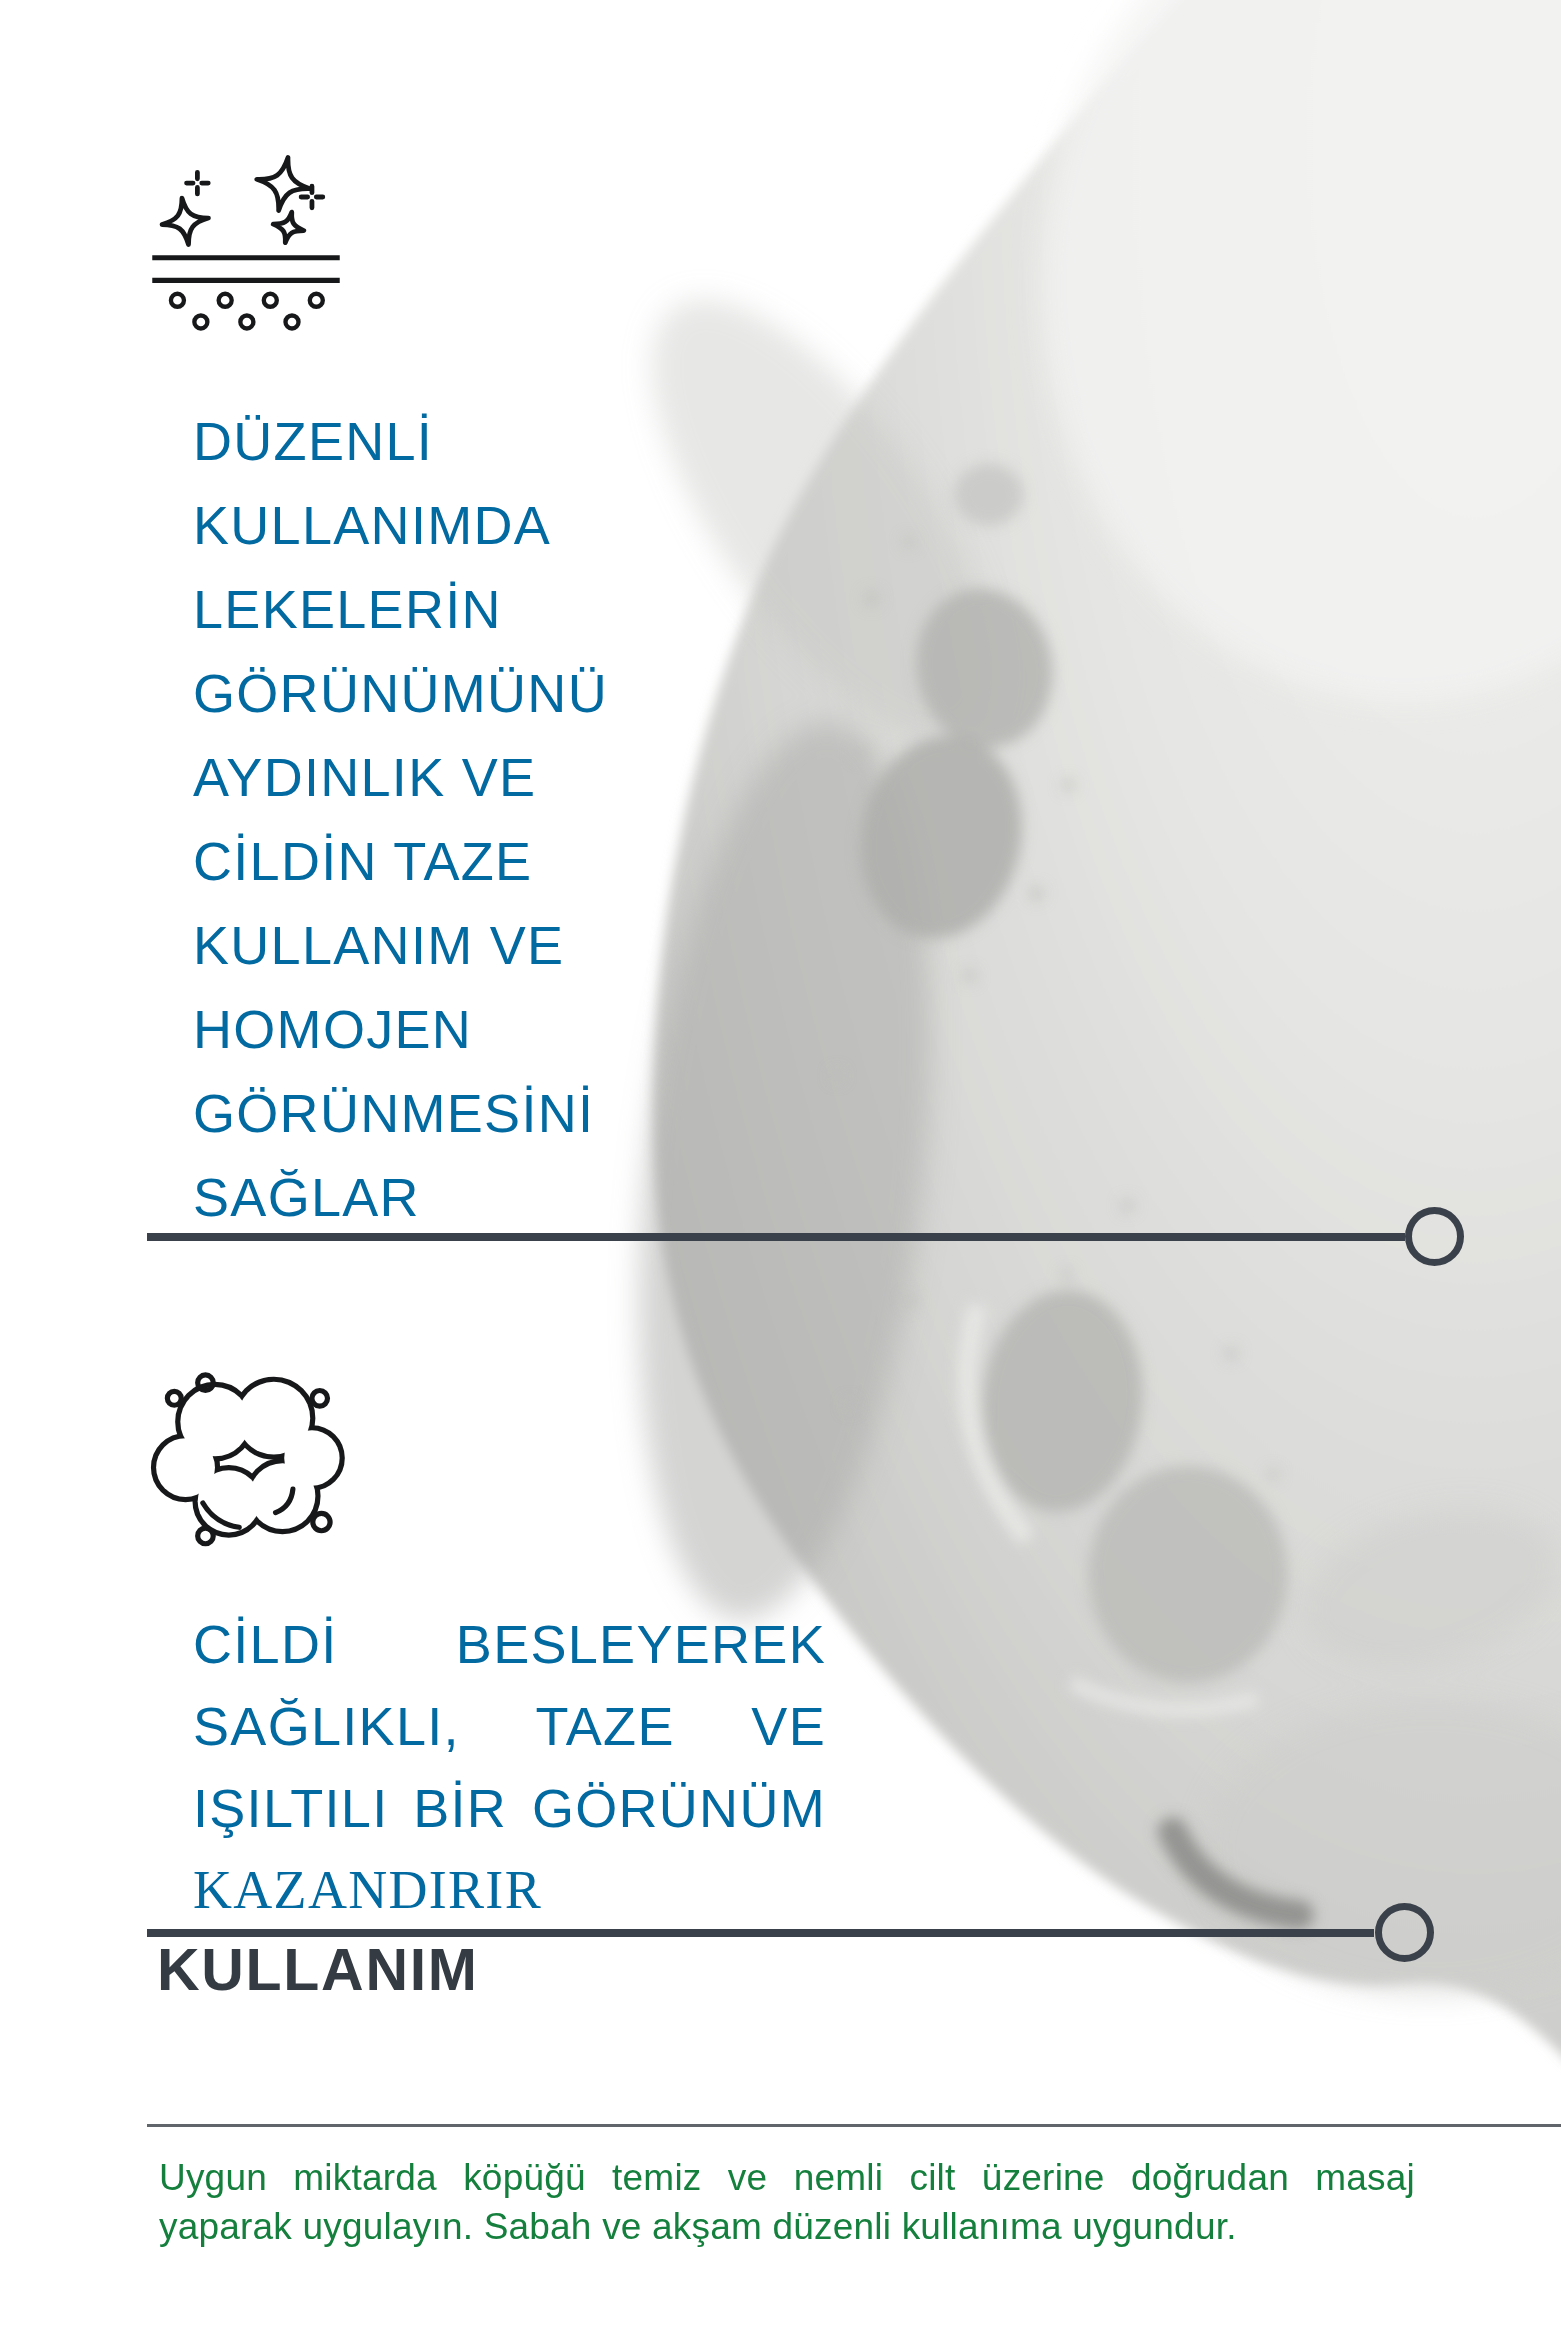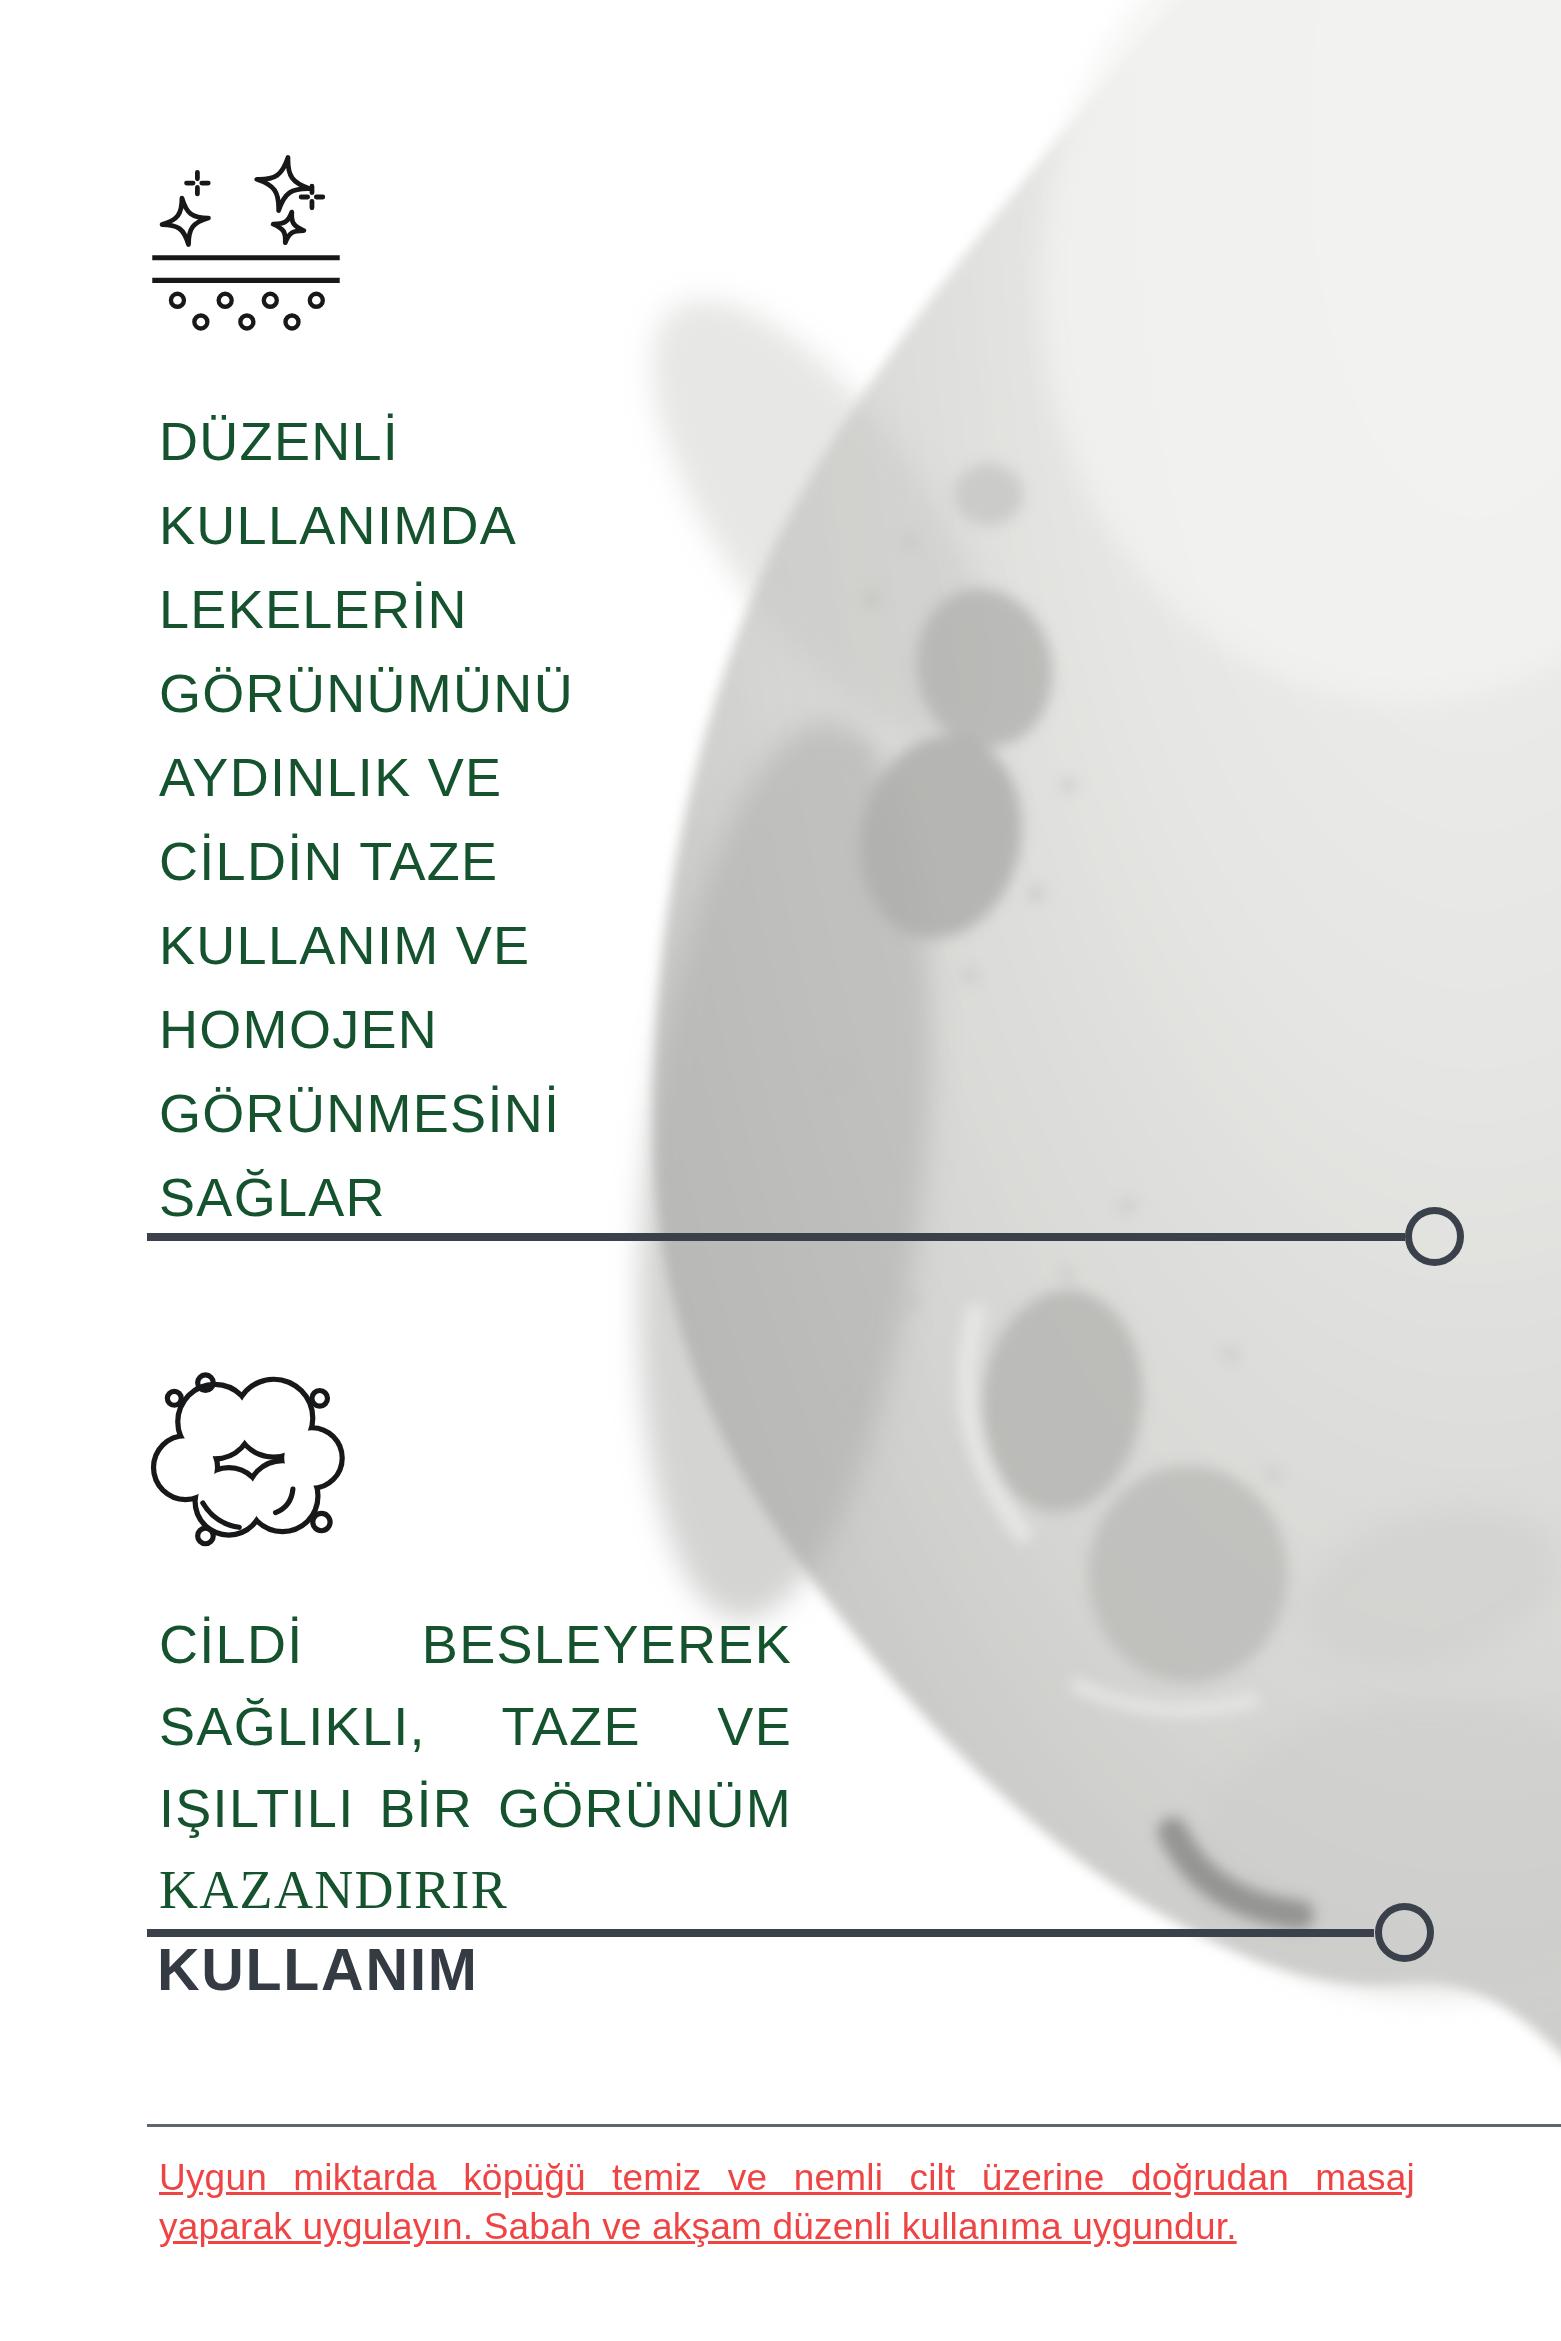--- a/index.html
+++ b/index.html
@@ -5,22 +5,22 @@
   html,body{margin:0;padding:0;background:#ffffff;}
   .canvas{
     position:relative;width:1561px;height:2342px;background:#ffffff;
     overflow:hidden;font-family:"Liberation Sans",sans-serif;
   }
   .foam-svg{position:absolute;left:0;top:0;z-index:0;}
   .icon-svg{position:absolute;z-index:2;}
   #icon-brighten{left:147px;top:151px;}
   #icon-foam{left:144px;top:1368px;}
   .benefit{
-    position:absolute;z-index:2;color:#14532d;font-size:54px;font-weight:300;
-    letter-spacing:1.3px;white-space:nowrap;
+    position:absolute;z-index:2;color:#0369a1;font-size:54px;font-weight:300;
+    letter-spacing:1.3px;white-space:nowrap;margin-left:34px;
   }
   #benefit1{left:159px;top:399px;line-height:84px;}
   #benefit2{left:159px;top:1603px;line-height:82px;width:633px;white-space:normal;}
   .bline{display:block;}
   .jline{display:block;text-align:justify;text-align-last:justify;}
   .jlast{display:block;font-family:Liberation Serif, serif;}
   .rule{position:absolute;z-index:2;height:7.8px;background:#3b414a;}
   #rule1{left:147px;top:1233px;width:1258px;}
   #rule2{left:147px;top:1929px;width:1227px;}
   .endpoint{
@@ -29,21 +29,21 @@
   }
   #endpoint1{left:1405px;top:1207px;}
   #endpoint2{left:1375px;top:1903px;}
   .usage-heading{
     position:absolute;z-index:2;left:157px;top:1936px;margin:0;
     font-size:59px;font-weight:bold;letter-spacing:1.7px;color:#353b43;
   }
   .usage-divider{position:absolute;z-index:2;left:147px;top:2124px;width:1414px;height:2.6px;background:#60656b;}
   .usage-body{
     position:absolute;z-index:2;left:159px;top:2153px;width:1256px;
-    font-size:37px;line-height:49px;color:#ef4444;letter-spacing:0.2px;text-decoration:underline;
+    font-size:37px;line-height:49px;color:#15803d;letter-spacing:0.2px;
   }
   .pjust{display:block;text-align:justify;text-align-last:justify;}
   .pnorm{display:block;}
 </style>
 </head>
 <body>
 
 <div class="canvas">
 
   <svg class="foam-svg" width="1561" height="2342" viewBox="0 0 1800 2700" aria-hidden="true">

